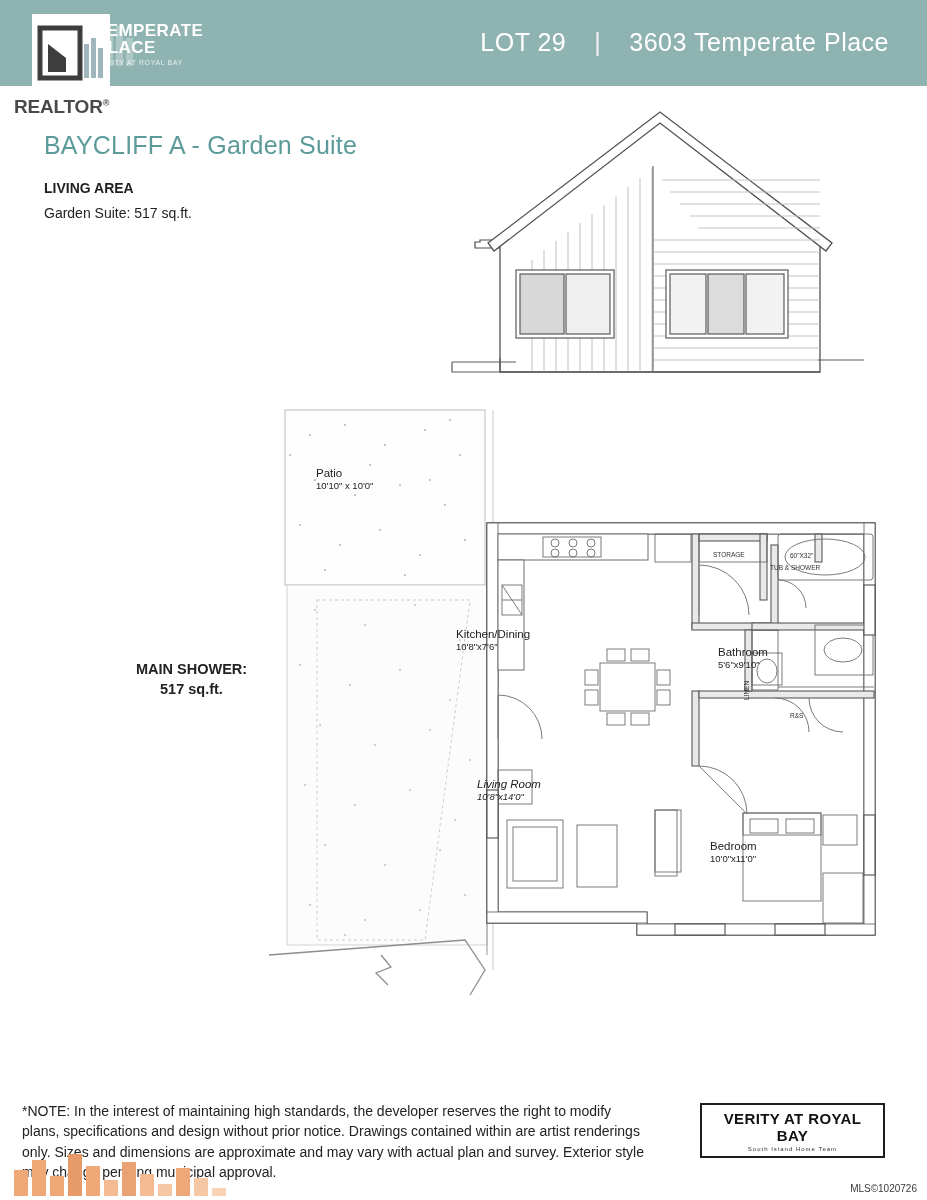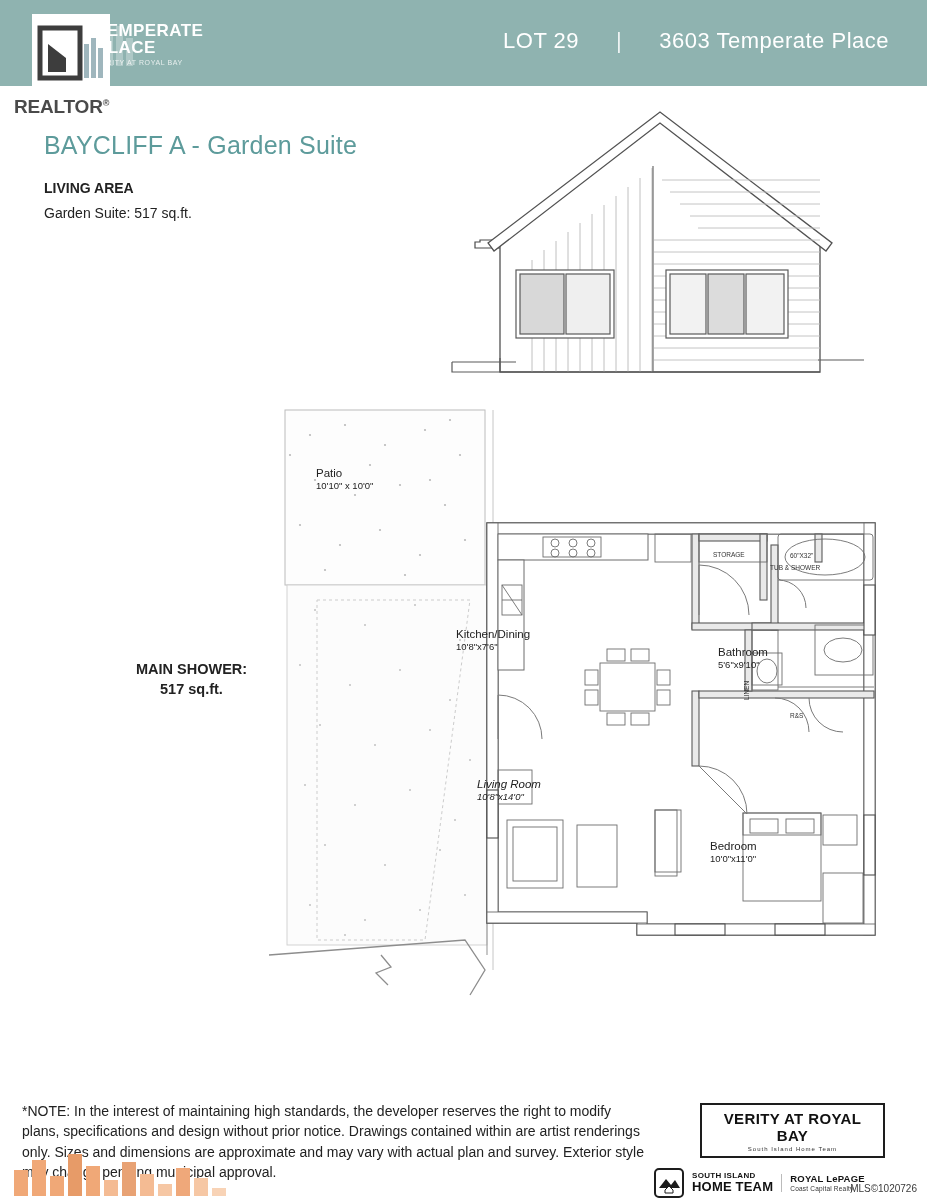--- a/index.html
+++ b/index.html
@@ -26,22 +26,22 @@
     font-size: 17px; font-weight: bold; color: #ffffff; letter-spacing: .4px;
   }
   .brand-line2 {
     font-size: 17px; font-weight: bold; color: #ffffff; letter-spacing: .4px;
   }
   .brand-sub {
     font-size: 7px; color: #e7efee; letter-spacing: .6px; margin-top: 3px;
   }
   .header-right {
     position: absolute; right: 38px; top: 28px;
-    display: flex; align-items: center; gap: 37px;
-    color: #ffffff; font-size: 22px; letter-spacing: .5px;
+    display: flex; align-items: center; gap: 28px;
+    color: #ffffff; font-size: 25px; letter-spacing: .5px;
   }
   .header-sep { opacity: .85; font-weight: 300; }
 
   
   .realtor-logo {
     position: absolute; left: 14px; top: 14px; width: 96px; height: 104px;
     z-index: 5;
   }
   .realtor-box {
     position: absolute; left: 18px; top: 0px; width: 78px; height: 78px;
@@ -461,35 +461,20 @@
 <div class="vert-label" style="left:743px; top:700px;">LINEN</div>
 <div class="tiny-label" style="left:790px; top:712px;">R&amp;S</div>
 
 <div class="footnote">*NOTE: In the interest of maintaining high standards, the developer reserves the right to modify plans, specifications and design without prior notice. Drawings contained within are artist renderings only. Sizes and dimensions are approximate and may vary with actual plan and survey. Exterior style may change pending municipal approval.</div>
 
 <div class="footer-logos">
   <div class="verity-box">
     <div class="verity-main">VERITY AT ROYAL BAY</div>
     <div class="verity-sub">South Island Home Team</div>
   </div>
-  <div class="sit-row">
-    <svg width="30" height="30" viewBox="0 0 30 30">
-      <rect x="1" y="1" width="28" height="28" rx="4" fill="none" stroke="#1d1d1d" stroke-width="2"></rect>
-      <path d="M5 20 L12 11 L17 17 L21 12 L26 20 Z" fill="#1d1d1d"></path>
-      <path d="M11 22 L15 18 L19 22 L19 25 L11 25 Z" fill="#ffffff" stroke="#1d1d1d" stroke-width="1"></path>
-    </svg>
-    <div class="sit-text">
-      <div class="sit-l1">SOUTH ISLAND</div>
-      <div class="sit-l2">HOME TEAM</div>
-    </div>
-    <div class="rlp">
-      <div class="rlp-l1">ROYAL LePAGE</div>
-      <div class="rlp-l2">Coast Capital Realty</div>
-    </div>
-  </div>
 </div>
 
 <div class="mls-id">MLS©1020726</div>
 
 <div class="bottom-bars">
   <svg width="230" height="46">
     <rect x="0" y="20" width="14" height="26" fill="#f0a877"></rect>
     <rect x="18" y="10" width="14" height="36" fill="#f0a877"></rect>
     <rect x="36" y="26" width="14" height="20" fill="#f0a877"></rect>
     <rect x="54" y="4" width="14" height="42" fill="#e79b68"></rect>

